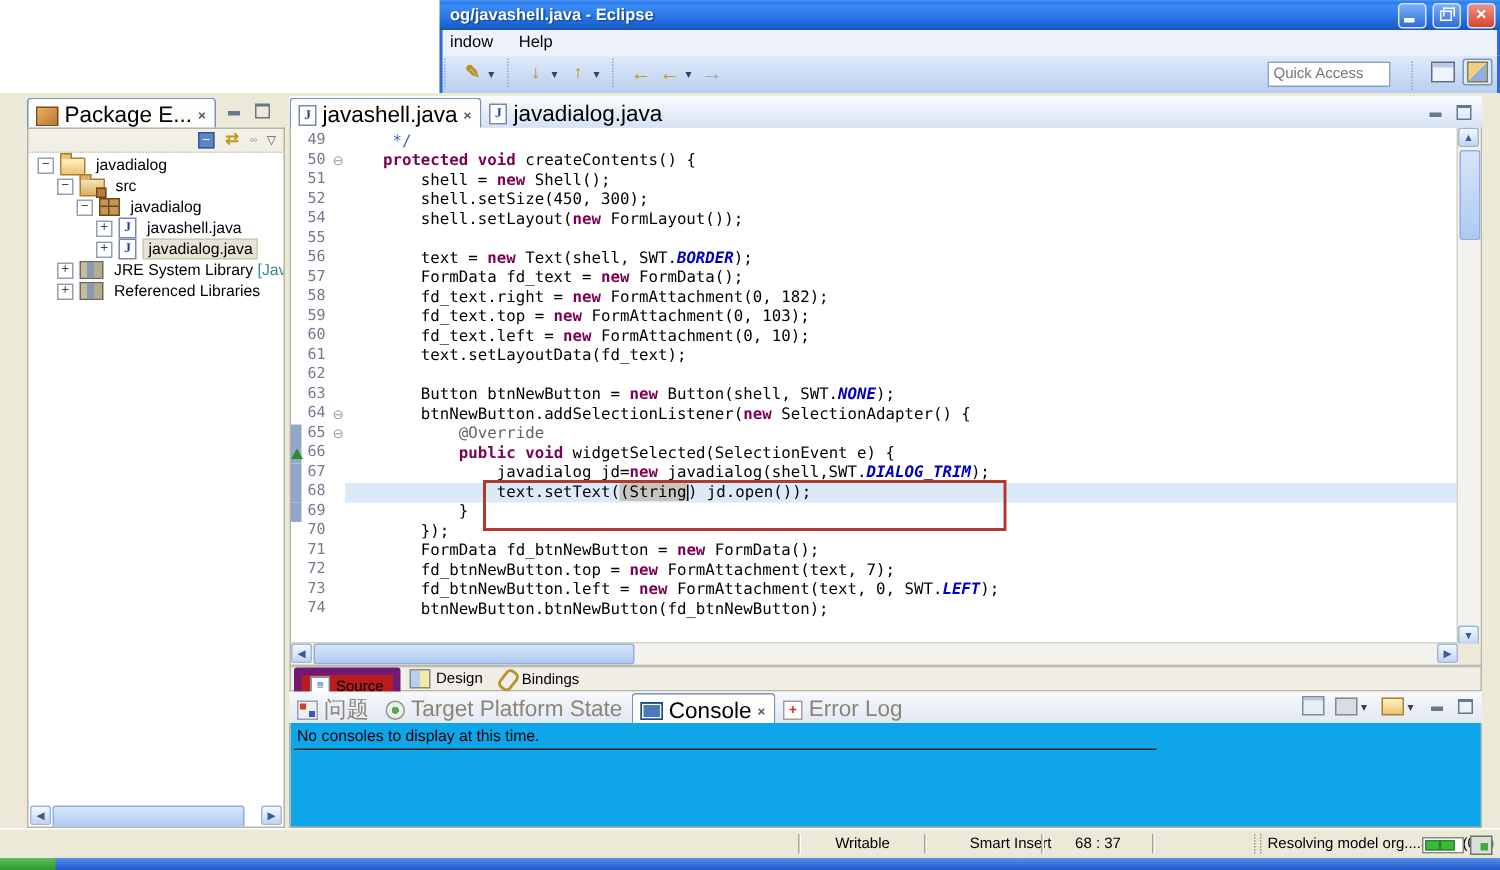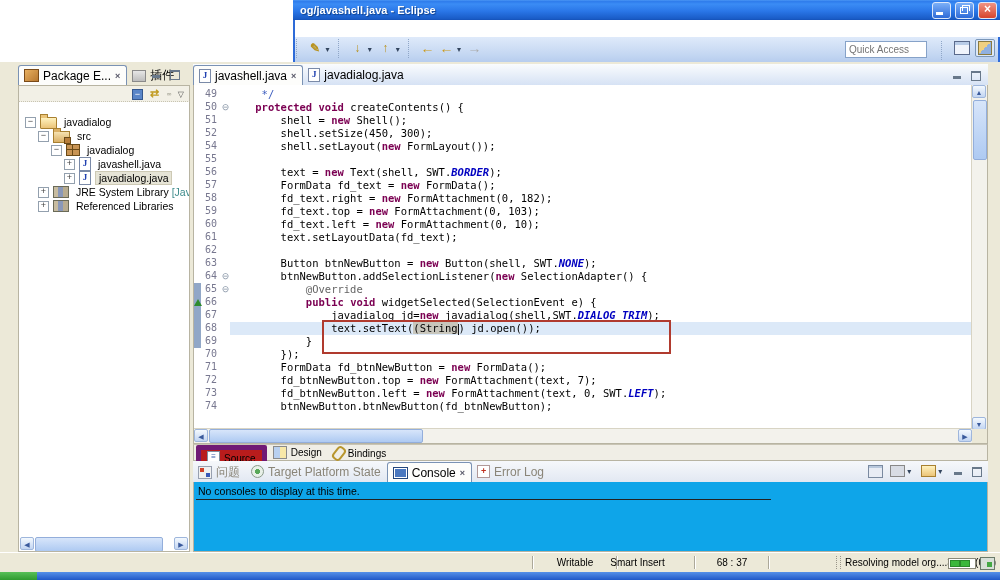--- a/index.html
+++ b/index.html
@@ -45,21 +45,21 @@
   .g-java{display:inline-block;width:13px;height:14px;color:#1A3A9C;font:bold 12px "Liberation Serif",serif;vertical-align:middle;}
   .g-java::before{content:"J";}
   .wedge{left:293px;top:20px;width:2px;height:42px;background:#2E6BD8;}
 
   
   #workbench{left:0;top:62px;width:1000px;height:510px;background:#ECE9D8;}
 
   
   .tabrow{position:absolute;left:0;top:0;right:0;height:21px;
     background:linear-gradient(180deg,#FAFCFE,#D6E2F4);border-bottom:1px solid #96ACCC;}
-  .tab{display:inline-block;height:15px;padding:2px 6px 8px 5px;margin-top:1px;font-size:12px;vertical-align:top;white-space:nowrap;}
+  .tab{display:inline-block;height:15px;padding:2px 6px 8px 5px;margin-top:1px;font-size:15px;vertical-align:top;white-space:nowrap;}
   .tab.active{background:#FDFDFB;border:1px solid #7A92B4;border-bottom:1px solid #FDFDFB;border-radius:3px 3px 0 0;}
   .tab .tlab{vertical-align:middle;}
   .tclose{margin-left:4px;color:#556;font-size:9px;vertical-align:middle;}
   .tclose::before{content:"✕";content:"×";font-weight:bold;}
   .tic{display:inline-block;vertical-align:middle;margin-right:4px;}
 
   
   .fmin,.fmax{display:inline-block;width:12px;height:11px;margin-left:4px;vertical-align:middle;}
   .fmin::before{content:"";display:block;width:8px;height:3px;background:#68788A;margin:6px auto 0;}
   .fmax::before{content:"";display:block;width:8px;height:7px;border:1px solid #68788A;border-top:2px solid #68788A;margin:1px auto 0;}
@@ -68,21 +68,21 @@
   #pkg{left:18px;top:64px;width:172px;height:488px;}
   #pkg .tabrow{background:transparent;border-bottom:none;}
   #pkg-minmax{position:absolute;left:128px;top:3px;}
   #pkg-toolbar{position:absolute;left:0;top:21px;right:0;height:17px;background:#F2F0E6;border:1px solid #B8B4A2;border-bottom:1px dotted #C8C4B2;text-align:right;padding-right:3px;box-sizing:border-box;}
   .ptb{display:inline-block;font-size:11px;margin:0 2px;vertical-align:top;line-height:15px;}
   .g-collapse::before{content:"⊟";content:"−";color:#fff;background:#5A86C8;border:1px solid #34578E;padding:0 2px;font-size:9px;line-height:9px;display:inline-block;}
   .g-link::before{content:"⇄";color:#C09A20;font-weight:bold;}
   .g-more::before{content:"◦◦";color:#8A8A7A;letter-spacing:-1px;font-size:9px;}
   .g-viewmenu::before{content:"▽";font-size:8px;color:#555;}
   #pkg-content{position:absolute;left:0;top:38px;right:0;bottom:0;background:#fff;border:1px solid #B8B4A2;border-top:none;overflow:hidden;}
-  #pkg-tree{padding-top:12px;}
+  #pkg-tree{padding-top:1px;}
   .trow{height:14px;line-height:14px;white-space:nowrap;font-size:10.5px;}
   .exp{display:inline-block;width:9px;height:9px;border:1px solid #93A0AE;background:#fff;color:#444;
     font-size:9px;line-height:7px;text-align:center;margin:0 4px 0 0;vertical-align:middle;}
   .tlabel{padding:0 3px;vertical-align:middle;}
   .tlabel.sel{background:#E6E4D6;border:1px solid #CDC9B4;}
   .tsuffix{color:#3C8A8A;}
   
   .i-package-explorer{width:13px;height:11px;background:linear-gradient(135deg,#E8B060,#B87830);border:1px solid #7A4A18;}
   .i-plugin{width:12px;height:10px;background:linear-gradient(#E6E6E6,#BDBDBD);border:1px solid #8A8A8A;}
   .i-project{width:15px;height:10px;background:linear-gradient(#FFF2BE,#EBC478);border:1px solid #A88030;border-radius:1px;position:relative;margin-top:2px;}
@@ -182,20 +182,24 @@
 
   <div id="titlebar" class="abs">
     <span id="window-title">og/javashell.java - Eclipse</span>
     <span id="winbtns">
       <span class="wbtn min"></span>
       <span class="wbtn restore"></span>
       <span class="wbtn close"></span>
     </span>
   </div>
 
+  <div id="menubar" class="abs">
+    <span class="menu-item">indow</span>
+    <span class="menu-item">Help</span>
+  </div>
 
   <div id="toolbar" class="abs">
     <span class="tsep"></span>
     <span class="tbtn g-wand"></span><span class="tbtn g-caret"></span>
     <span class="tsep"></span>
     <span class="tbtn g-down"></span><span class="tbtn g-caret"></span>
     <span class="tbtn g-up"></span><span class="tbtn g-caret"></span>
     <span class="tsep"></span>
     <span class="tbtn g-back"></span>
     <span class="tbtn g-back2"></span><span class="tbtn g-caret"></span>
@@ -437,21 +441,21 @@
     <div id="console-content">
       <div id="console-message">No consoles to display at this time.</div>
       <div id="console-underline"></div>
     </div>
   </div>
 
   <div id="statusbar" class="abs">
     <span class="sbsep" style="left:532px;"></span>
     <span class="sbtext" style="left:535px;width:80px;">Writable</span>
     <span class="sbsep" style="left:616px;"></span>
-    <span class="sbtext" style="left:606px;width:63px;">Smart Insert</span>
+    <span class="sbtext" style="left:638px;width:63px;text-align:right;">Smart Insert</span>
     <span class="sbsep" style="left:694px;"></span>
     <span class="sbtext" style="left:697px;width:70px;">68 : 37</span>
     <span class="sbsep" style="left:768px;"></span>
     <span id="sb-grip"></span>
     <span class="sbtext" style="left:845px;">Resolving model org....3.0.0: (0%)</span>
     <span id="sb-progress">
         <span class="b1"></span>
         <span class="b2"></span>
       </span>
     <span id="sb-jobs"></span>

